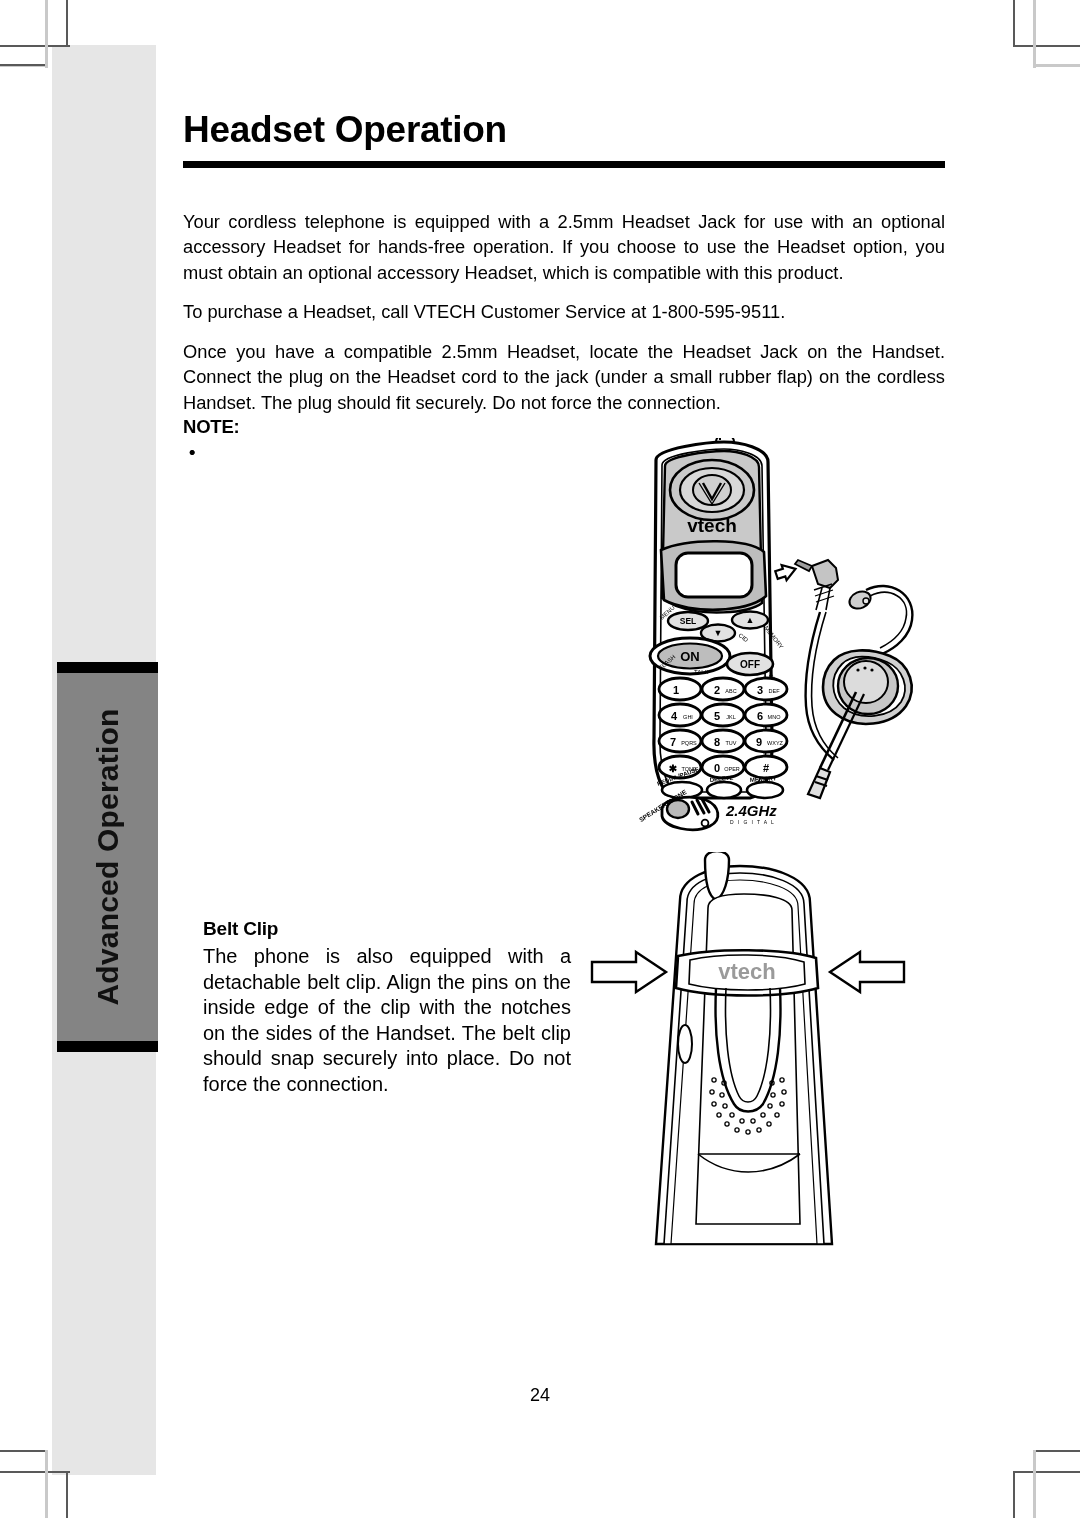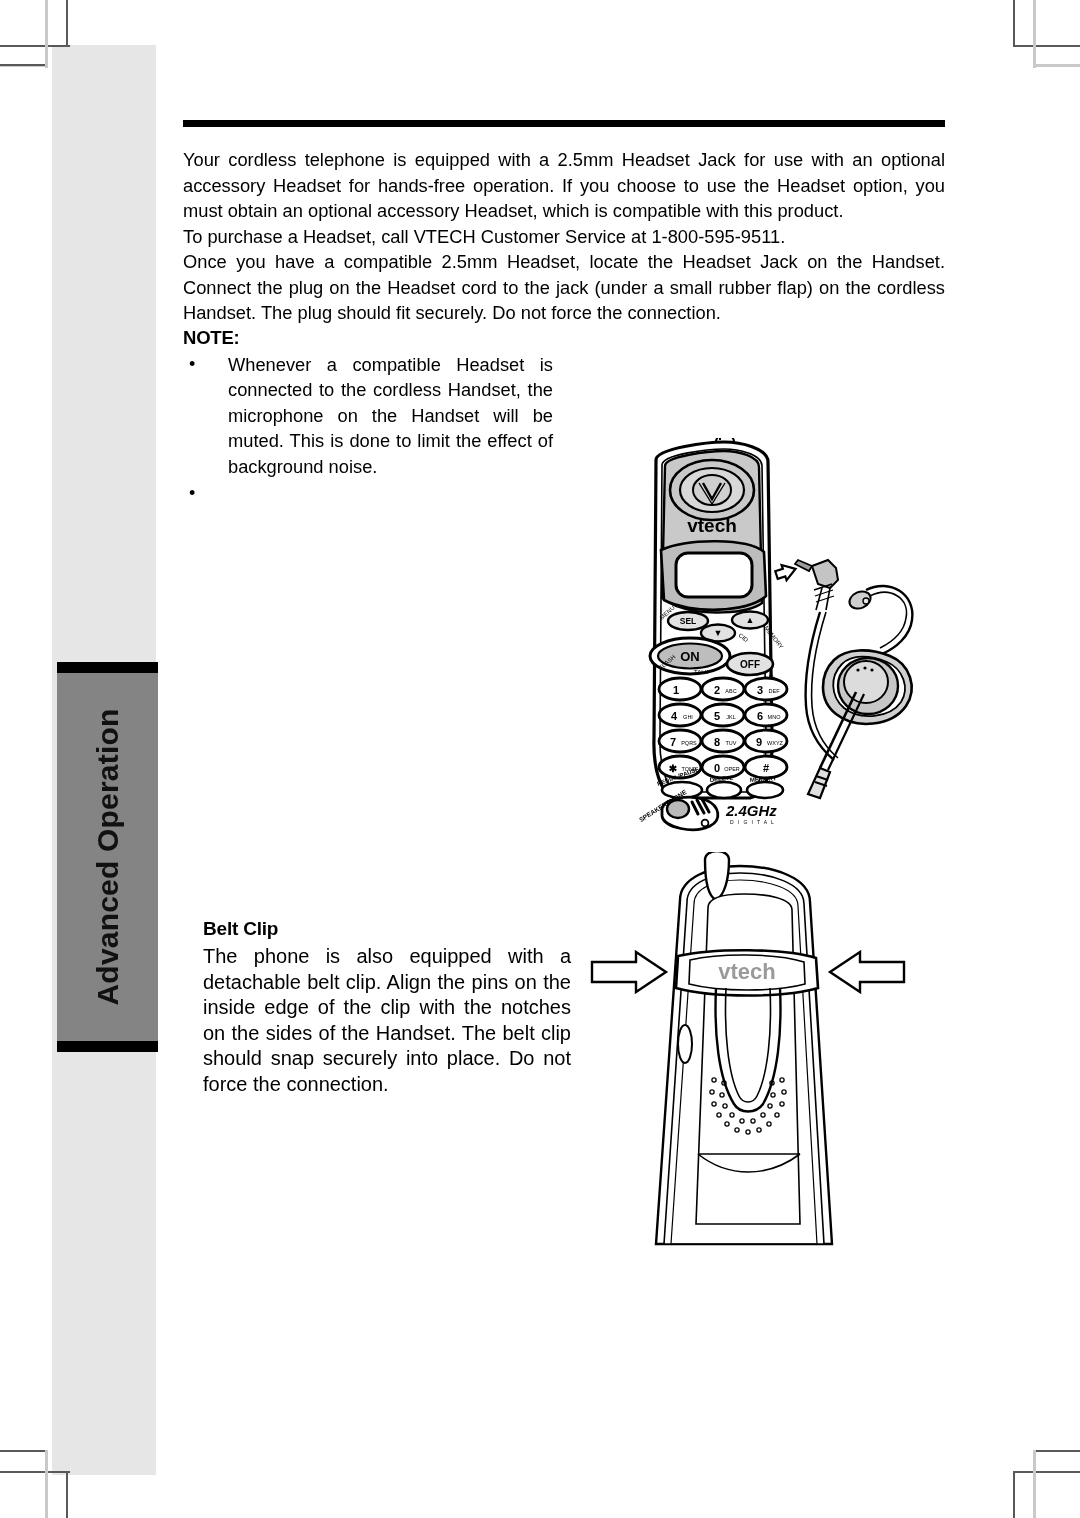--- a/index.html
+++ b/index.html
@@ -53,23 +53,23 @@
   .content { position: absolute; left: 183px; top: 110px; width: 762px; }
 
   h1.page-title {
     font-size: 37px; font-weight: bold; color: #000;
     letter-spacing: -.3px; line-height: 1.1;
   }
   .title-rule { margin-top: 10px; width: 762px; height: 7px; background:#000; }
 
   p.body {
     font-size: 18.3px; line-height: 25.5px; color:#000;
-    text-align: justify; 
-  }
-  p.body.first { margin-top: 20px; }
+    text-align: justify; margin-top: 14px;
+  }
+  p.body.first { margin-top: 41px; }
   p.body.nj { text-align: left; }
 
   h3.note-head {
     font-size: 18.5px; font-weight: bold; margin-top: 1px; letter-spacing:-.2px;
   }
 
   ul.note-list { list-style: none; margin-top: 3px; width: 370px; }
   ul.note-list li {
     position: relative; padding-left: 45px;
     font-size: 18.3px; line-height: 25.5px; text-align: justify;
@@ -125,43 +125,44 @@
   <div class="crop light" style="left:1033px;top:1450px;width:3px;height:68px;"></div>
   <div class="crop" style="left:1013px;top:1472px;width:2px;height:46px;"></div>
 
   <div class="side-tab">
     <div class="bar-top"></div>
     <div class="bar-bot"></div>
     <div class="tab-text">Advanced Operation</div>
   </div>
 
   <div class="content">
+    <h1 class="page-title">Headset Operation</h1>
     <div class="title-rule"></div>
 
     <p class="body first">Your cordless telephone is equipped with a 2.5mm Headset Jack for use with an optional accessory  Headset for hands-free operation. If you choose to use the Headset option, you must obtain an optional accessory Headset, which is compatible with this product.</p>
     <p class="body nj">To purchase a Headset, call VTECH Customer Service at 1-800-595-9511.</p>
     <p class="body">Once you have a compatible 2.5mm Headset, locate the Headset Jack on the Handset. Connect the plug on the Headset cord to the jack (under a small rubber flap) on the cordless Handset. The plug should fit securely. Do not force the connection.</p>
 
     <h3 class="note-head">NOTE:</h3>
     <ul class="note-list">
       <li>
         <span class="bullet">•</span>
-        <span>Whenever a compatible Headset is connected to the cordless Handset, the microphone on the Handset will be muted. This is done to limit the effect of background noise.</span>
       </li>
       <li class="loose">
         <span class="bullet">•</span>
       </li>
     </ul>
   </div>
 
   <div class="belt-block">
     <h3 class="sub-head">Belt Clip</h3>
     <p>The phone is also equipped with a detachable belt clip. Align the pins on the inside edge of the clip with the notches on the sides of the Handset. The belt clip should snap securely into place. Do not force the connection.</p>
   </div>
 
+  <div class="page-num">24</div>
 
   <svg class="illus" id="handset-illustration" width="380" height="400" viewBox="0 0 380 400">
     <defs>
       <linearGradient id="gshade" x1="0" y1="0" x2="1" y2="0">
         <stop offset="0" stop-color="#b8b8b8"></stop>
           <stop offset="0.5" stop-color="#d5d5d5"></stop>
           <stop offset="1" stop-color="#aaaaaa"></stop>
       </linearGradient>
     </defs>
 

